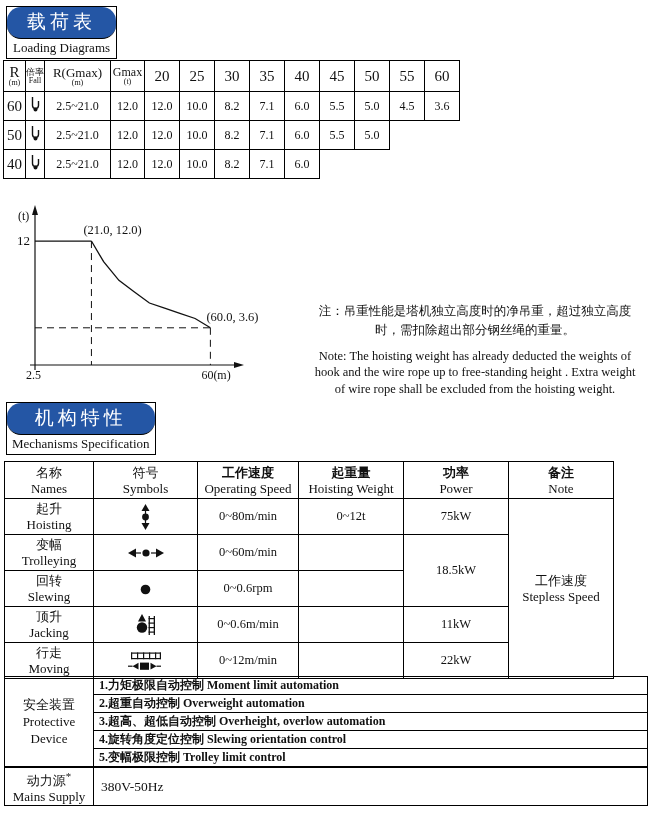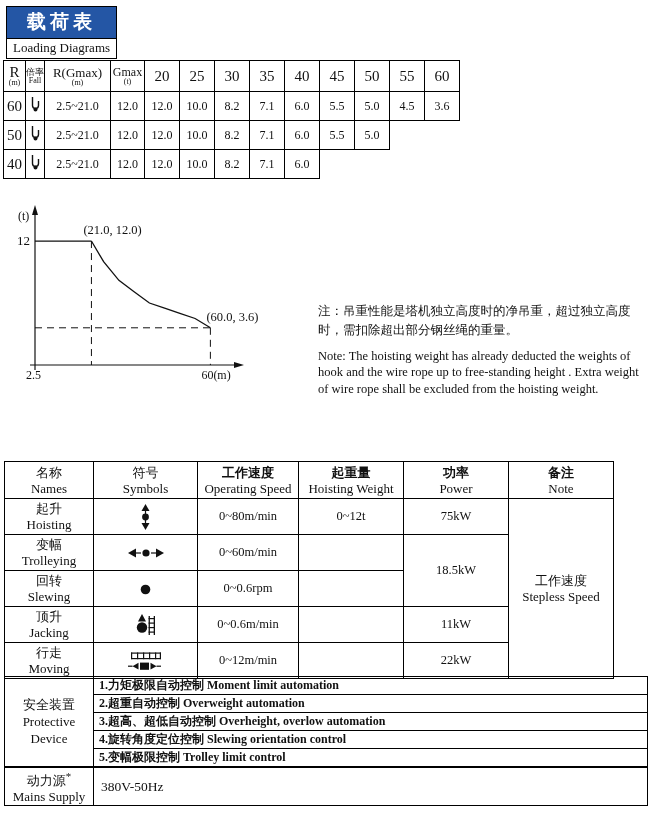--- a/index.html
+++ b/index.html
@@ -3,23 +3,23 @@
 <meta charset="utf-8">
 <style>
   html,body { margin:0; padding:0; background:#ffffff; }
   .page {
     position:relative; width:650px; height:820px; background:#fff;
     font-family:"Liberation Serif","DejaVu Serif",serif; color:#111;
     overflow:hidden;
   }
   
   .sec-box { position:absolute; border:1px solid #000; background:#fff; }
-  .sec-cn  { background:#2456a5; color:#fff; text-align:center; font-weight:bold;
+  .sec-cn  { background:#2456a5; color:#fff; text-align:center; font-weight:normal;
              font-size:19px; letter-spacing:4px; padding:2px 20px 3px;
-             border-bottom:1px solid #000; }
+             border-bottom:1px solid #000;border-radius:14px; }
   .sec-en  { text-align:center; font-size:13px; padding:1px 5px 2px; white-space:nowrap; }
 
   table { border-collapse:collapse; position:absolute; table-layout:fixed; }
   td { padding:0; text-align:center; vertical-align:middle; }
 
   
   .lt td { border:1px solid #000; font-size:12px; }
   .lt td.nob { border:none; }
   .lt tr.h td { height:30px; }
   .lt tr.d td { height:28px; }
@@ -27,21 +27,21 @@
   .lt .m  { font-size:15px; line-height:14px; }
   .lt .m9 { font-size:9px;  line-height:10px; }
   .lt .m13{ font-size:13px; line-height:13px; }
   .lt .m12{ font-size:12px; line-height:12px; }
   .lt .s  { font-size:8px;  line-height:8px; }
 
   
   .chart { position:absolute; }
   .chart text { font-family:"Liberation Serif","DejaVu Serif",serif; fill:#111; }
 
-  .notes { position:absolute; left:318px; top:302px; width:332px; }
+  .notes { position:absolute; left:309px; top:302px; width:332px;text-align:center; }
   .note-cn { font-size:12.5px; line-height:1.55; margin-bottom:7px; }
   .note-en { font-size:12.5px; line-height:1.32; }
 
   
   .mech td { border:1px solid #000; font-size:12.5px; }
   .mech tr.h td { height:36px; }
   .mech tr.d td { height:35px; }
   .mech .cn { font-size:13px; line-height:16px; }
   .mech .cn.b { font-weight:bold; }
   .mech .en { font-size:13px; line-height:15px; }
@@ -193,20 +193,24 @@
       <text x="193.375" y="181" font-size="12">60(m)</text>
       <text x="75.425" y="36.03999999999999" font-size="12.5">(21.0, 12.0)</text>
       <text x="198.375" y="122.81200000000001" font-size="12.5">(60.0, 3.6)</text>
     </svg>
 
   <div class="notes">
     <div class="note-cn">注：吊重性能是塔机独立高度时的净吊重，超过独立高度时，需扣除超出部分钢丝绳的重量。</div>
     <div class="note-en">Note: The hoisting weight has already deducted the weights of hook and the wire rope up to free-standing height . Extra weight of wire rope shall be excluded from the hoisting weight.</div>
   </div>
 
+  <div class="sec-box" style="left:6px; top:402px;">
+    <div class="sec-cn">机构特性</div>
+    <div class="sec-en">Mechanisms Specification</div>
+  </div>
 
   <table class="mech" style="left:4px; top:461px;">
     <colgroup>
       <col style="width:89px">
         <col style="width:104px">
         <col style="width:101px">
       <col style="width:105px">
         <col style="width:105px">
         <col style="width:105px">
     </colgroup>

